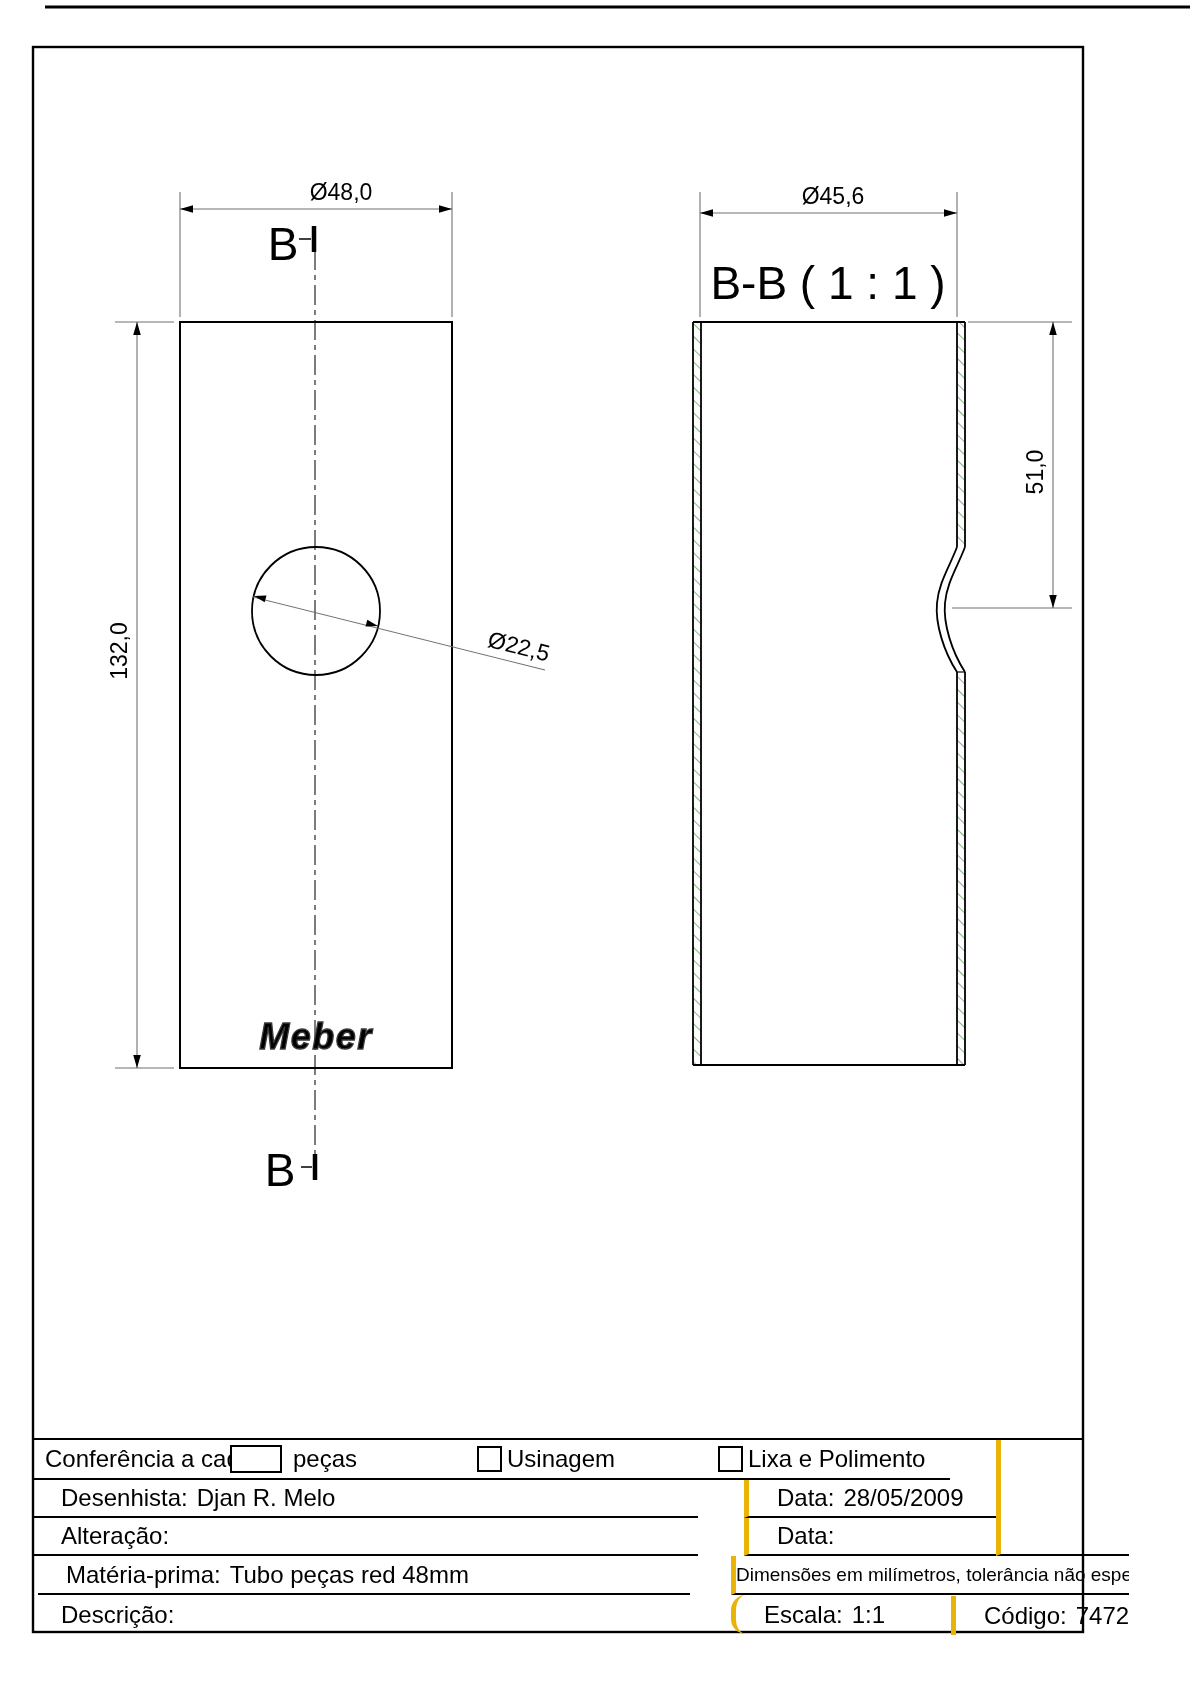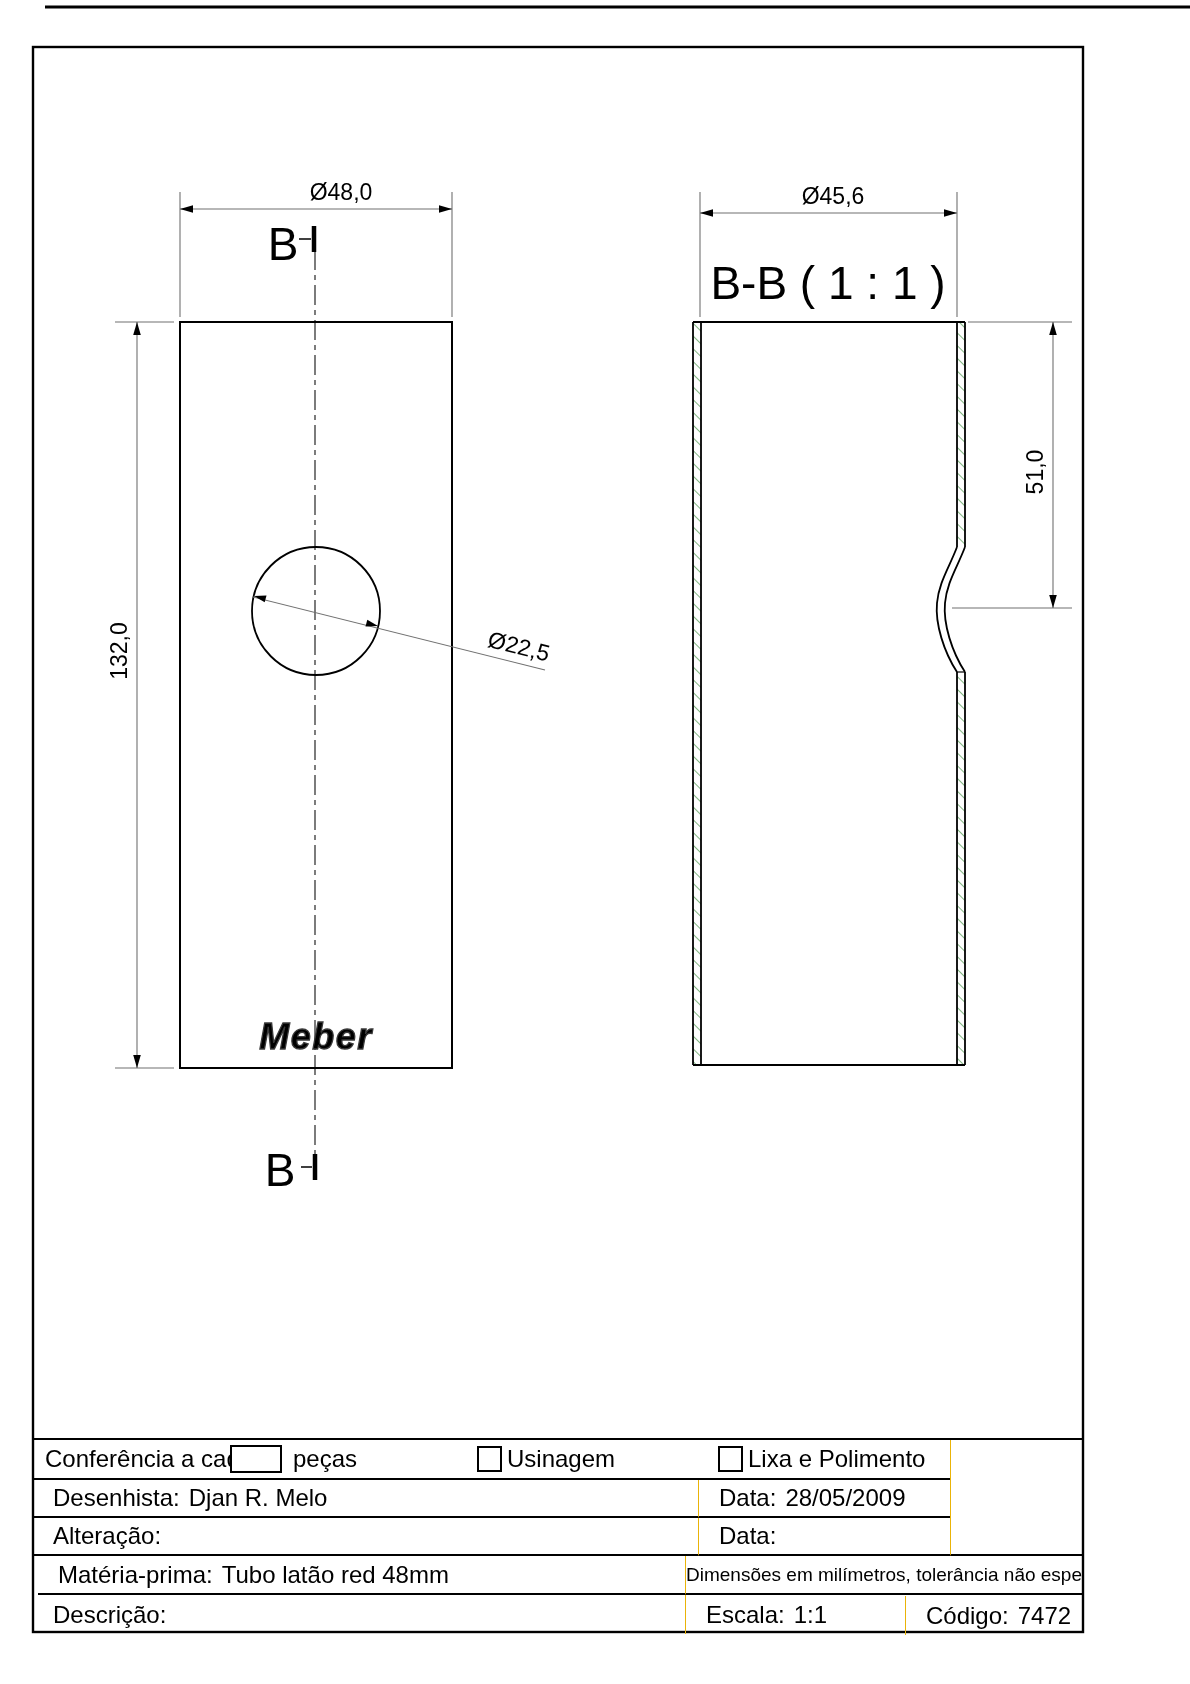--- a/index.html
+++ b/index.html
@@ -8,22 +8,22 @@
   .sheet{position:absolute;inset:0;}
   svg{position:absolute;left:0;top:0;}
   svg text{font-family:"Liberation Sans",sans-serif;fill:#000;}
 
   
   .titleblock{position:absolute;left:33px;top:1438px;width:1050px;height:194px;
               border-top:2px solid #000;box-sizing:border-box;font-size:24px;}
   .cell{position:absolute;box-sizing:border-box;display:flex;align-items:center;
         white-space:nowrap;overflow:hidden;}
   .bb{border-bottom:2px solid #000;}
-  .bl{border-left:1px solid #eab308;}
-  .pad{padding-left:20px;}
+  .bl{border-left:5px solid #eab308;margin-left:46px;}
+  .pad{padding-left:28px;}
   .pair{display:flex;gap:9px;align-items:center;}
   .chk{position:absolute;border:2px solid #000;background:#fff;box-sizing:border-box;}
   .abs{position:absolute;top:0;height:100%;display:flex;align-items:center;}
   .note{width:100%;text-align:center;font-size:19px;}
 </style>
 </head>
 <body>
 
 <div class="sheet">
 
@@ -155,33 +155,33 @@
     <div class="cell bb pad" style="left:0;top:78px;width:665px;height:38px;align-items:center;">
       <span>Alteração:</span>
     </div>
     <div class="cell bb bl pad" style="left:665px;top:78px;width:252px;height:38px;">
       <span>Data:</span>
     </div>
 
     <div class="cell bb pad" style="left:5px;top:116px;width:652px;height:39px;">
       <span class="pair">
         <span>Matéria-prima:</span>
-        <span>Tubo latão red 48mm</span>
+        <span>Tubo peças red 48mm</span>
       </span>
     </div>
     <div class="cell bb bl" style="left:652px;top:116px;width:398px;height:39px;">
       <span class="note">Dimensões em milímetros, tolerância não especificada ± 0,1</span>
     </div>
 
     <div class="cell pad" style="left:0;top:155px;width:652px;height:39px;">
       <span class="pair">
         <span>Descrição:</span>
       </span>
     </div>
-    <div class="cell bl pad" style="left:652px;top:155px;width:220px;height:39px;">
+    <div class="cell bl pad" style="left:652px;top:155px;width:220px;height:39px;border-radius:15px;">
       <span class="pair">
         <span>Escala:</span>
         <span>1:1</span>
       </span>
     </div>
     <div class="cell bl pad" style="left:872px;top:156px;width:178px;height:39px;">
       <span class="pair">
         <span>Código:</span>
         <span>7472</span>
       </span>

